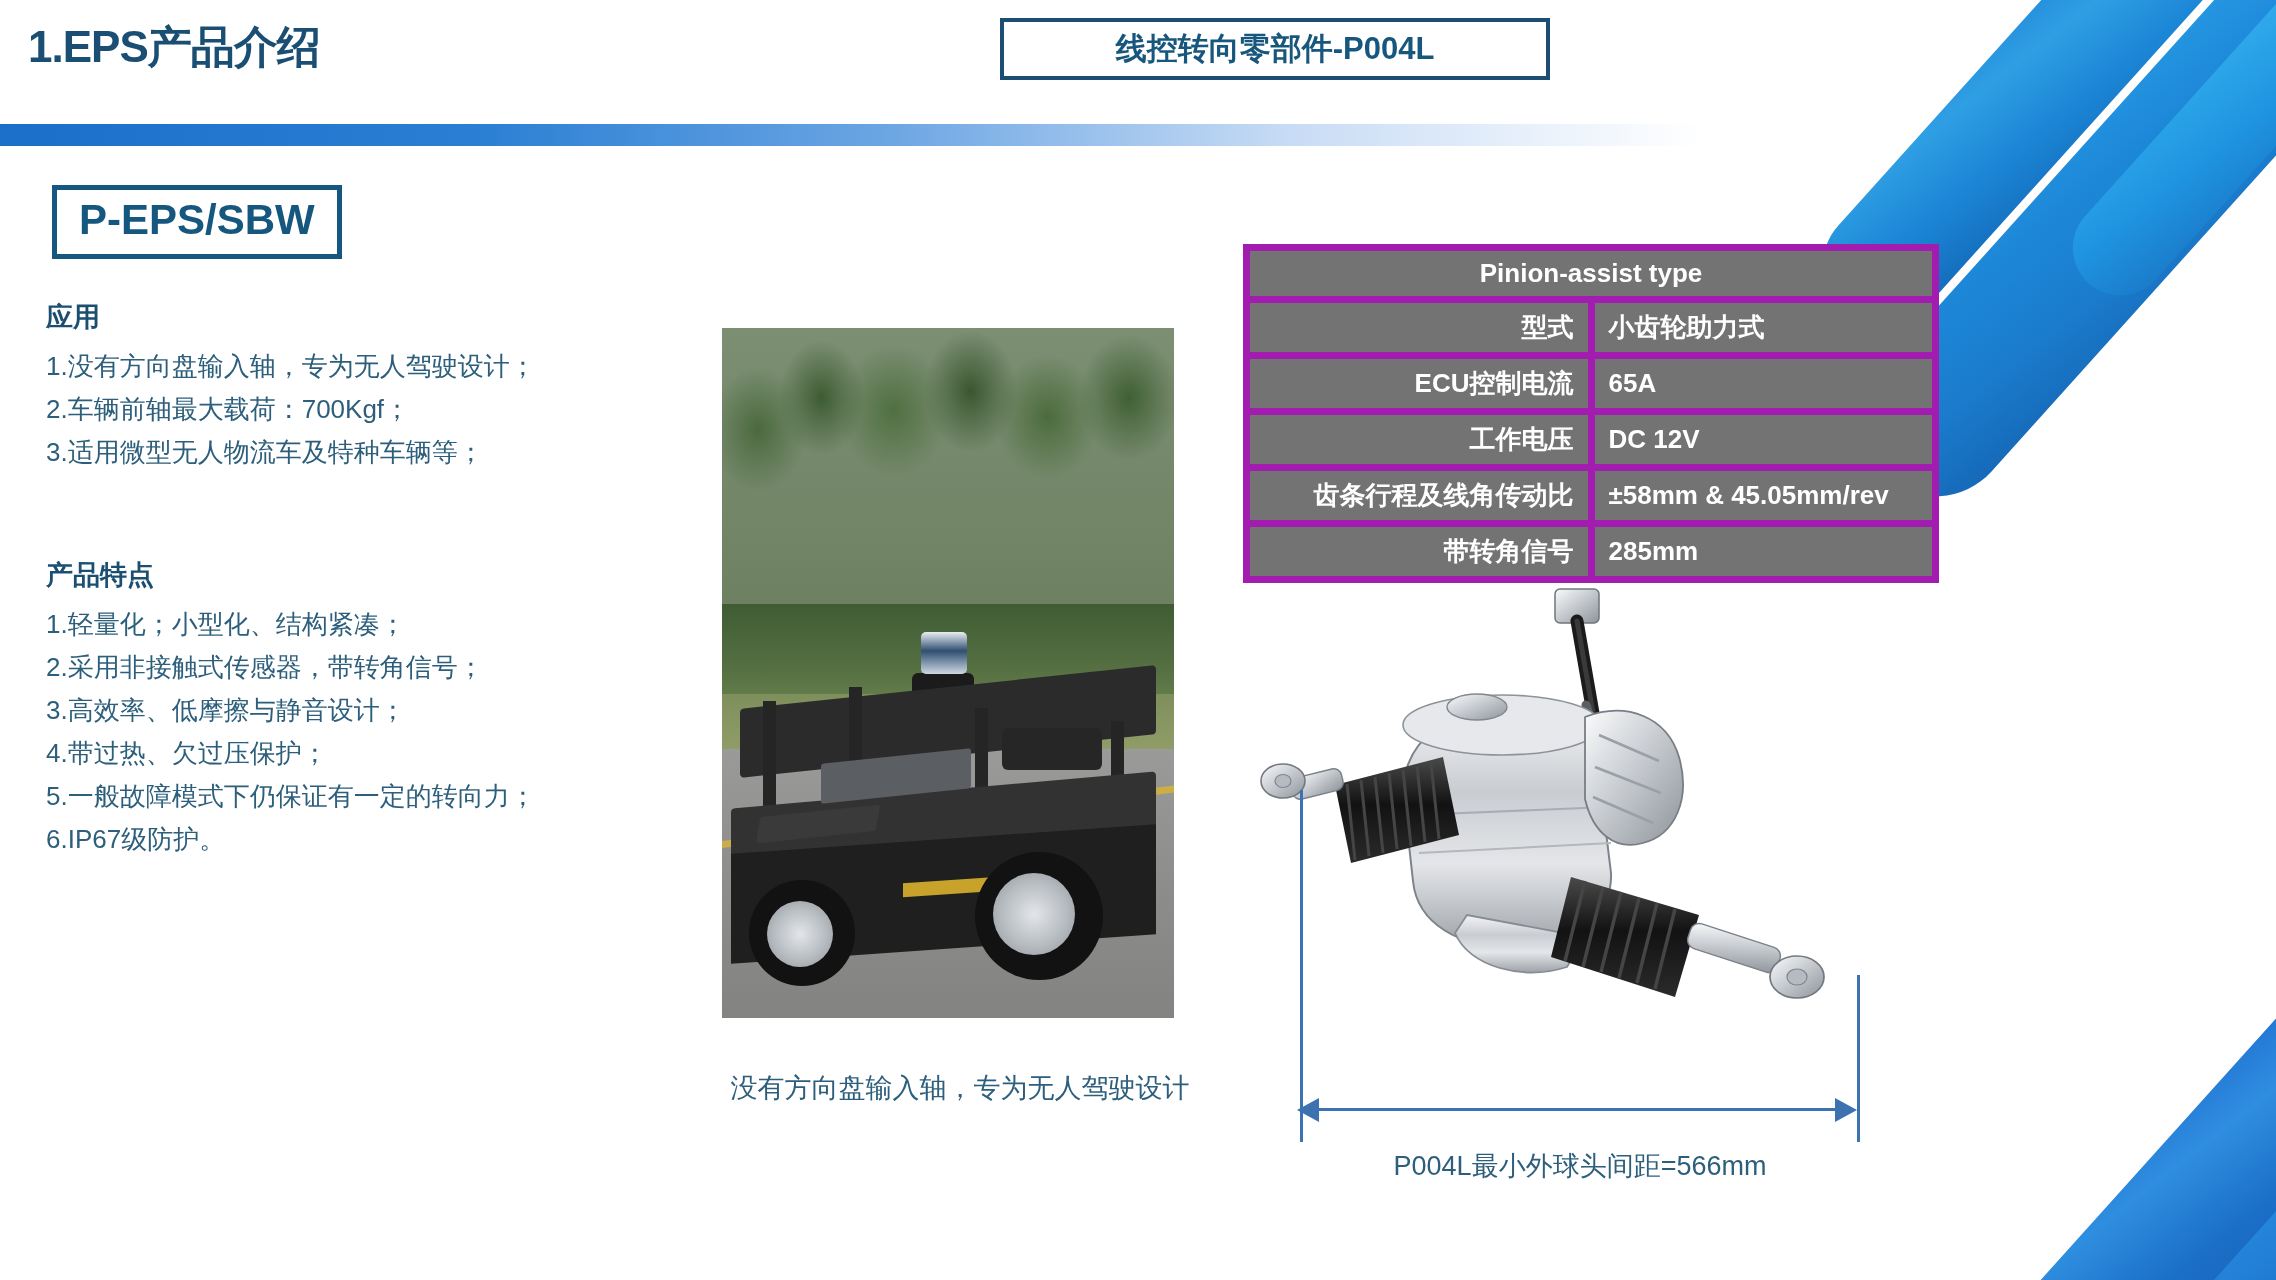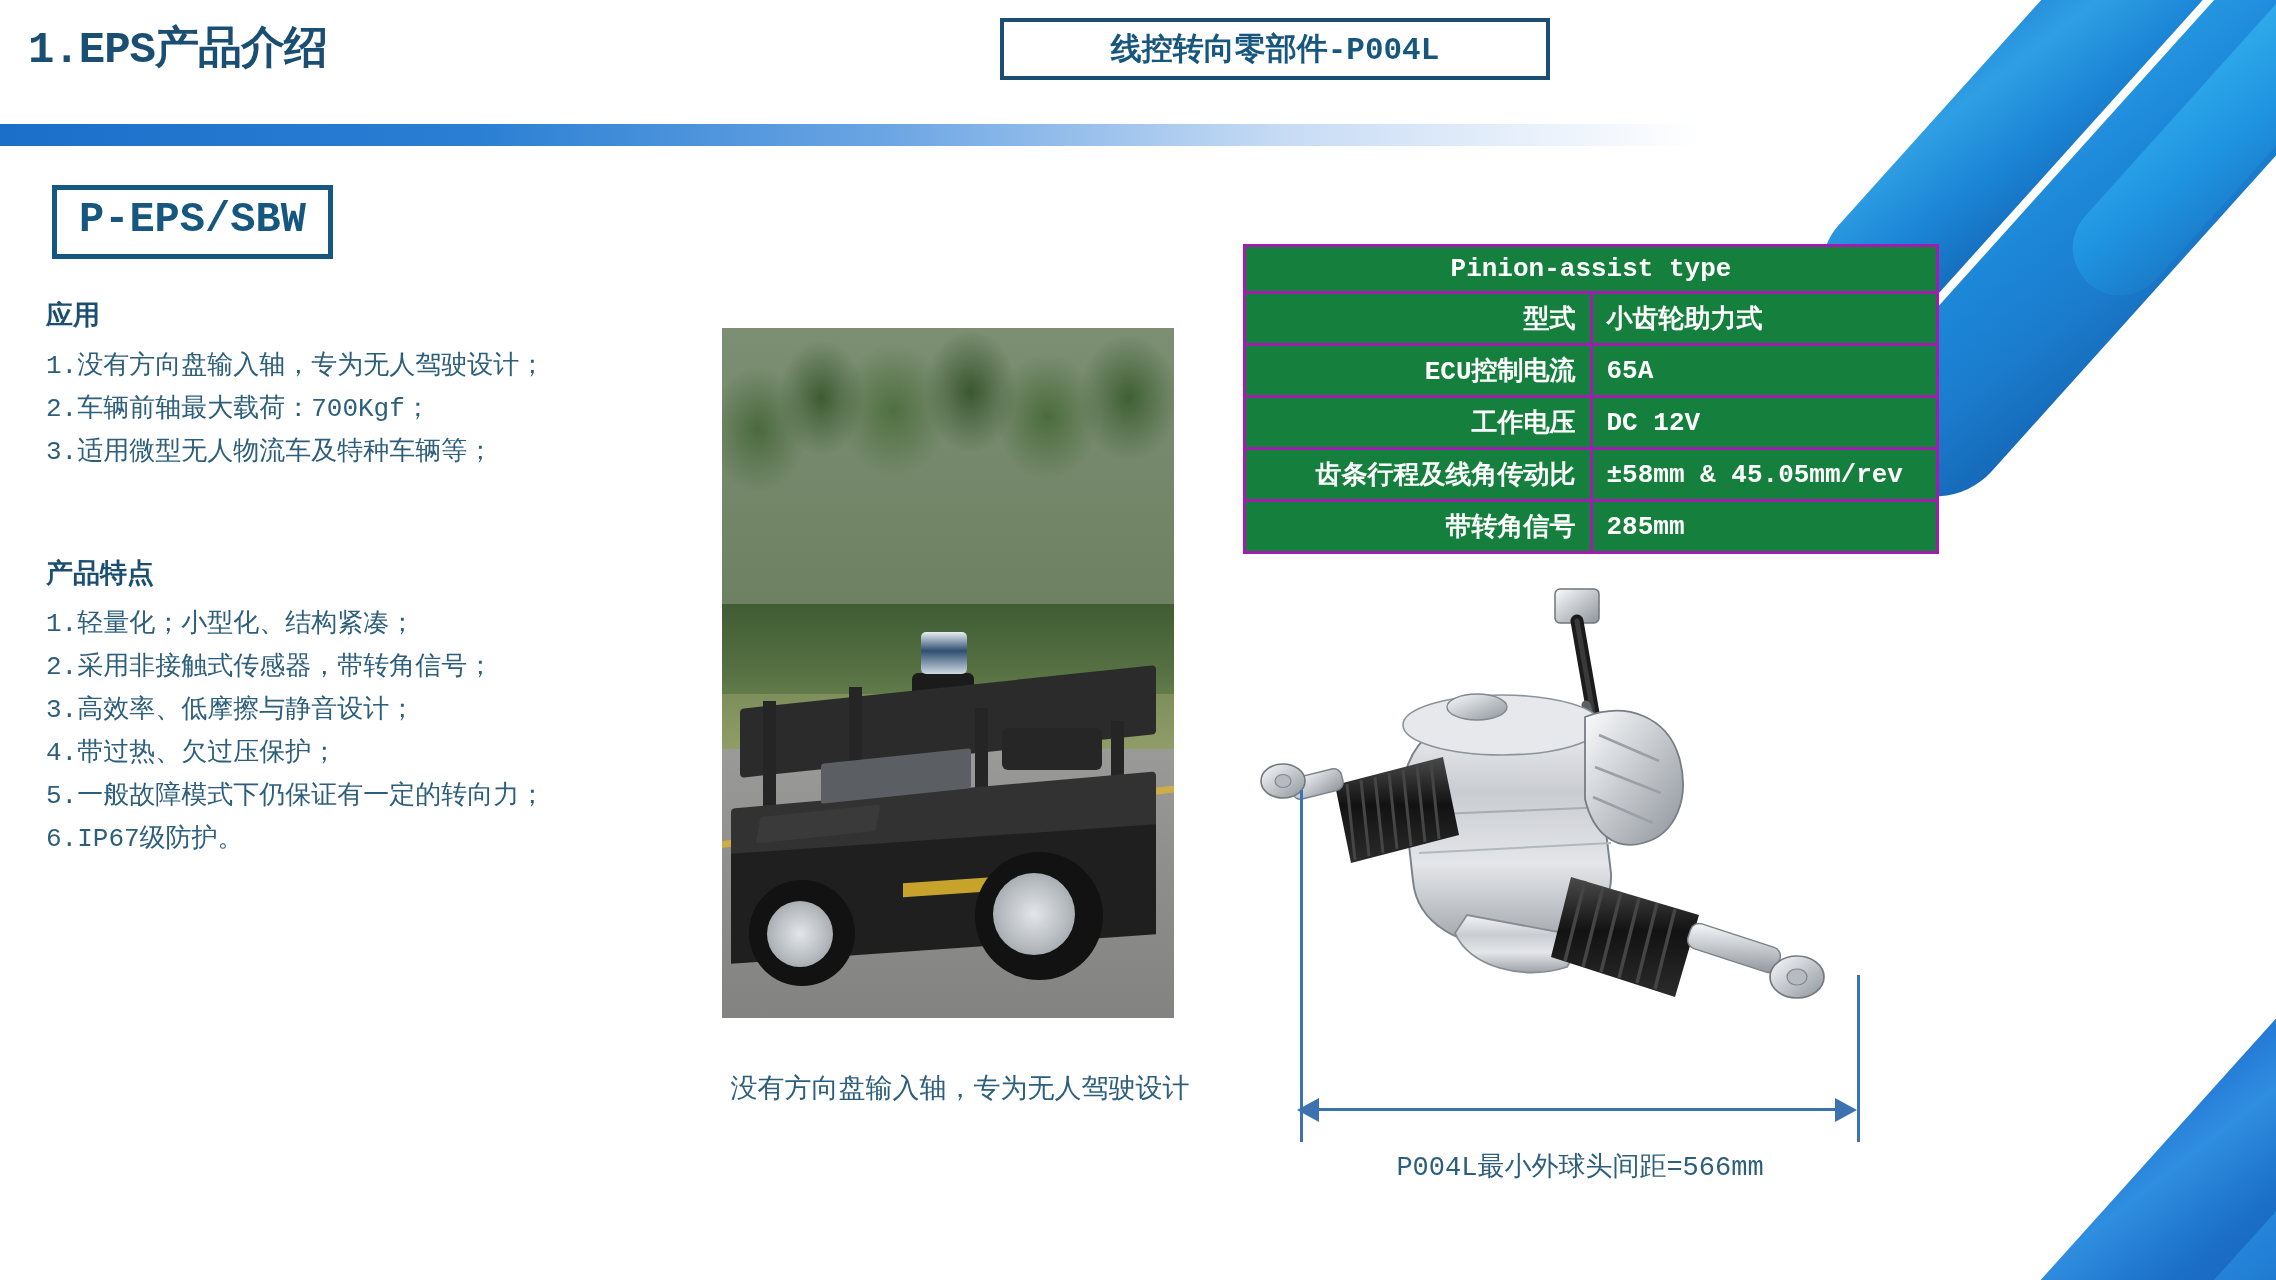--- a/index.html
+++ b/index.html
@@ -9,21 +9,20 @@
   }
   body {
     font-family: "Liberation Sans", "DejaVu Sans", sans-serif;
   }
   #slide {
     position: relative;
     width: 2276px;
     height: 1280px;
     background: #ffffff;
     overflow: hidden;
-    font-family: Liberation Mono, monospace;
   }
 
   
   .deco-layer {
     position: absolute;
     inset: 0;
     pointer-events: none;
     overflow: hidden;
   }
   .bar {
@@ -308,22 +307,22 @@
   
   .spec-table {
     position: absolute;
     left: 1243px;
     top: 244px;
     width: 696px;
     border-collapse: collapse;
     table-layout: fixed;
   }
   .spec-table td, .spec-table th {
-    background: #15803d;
-    border: 3px solid #a21caf;
+    background: #737373;
+    border: 7px solid #a21caf;
     color: #ffffff;
     font-weight: bold;
     padding: 7px 14px;
     font-size: 26px;
     height: 46px;
     box-sizing: border-box;
   }
   .spec-head {
     text-align: center;
     font-size: 28px;

